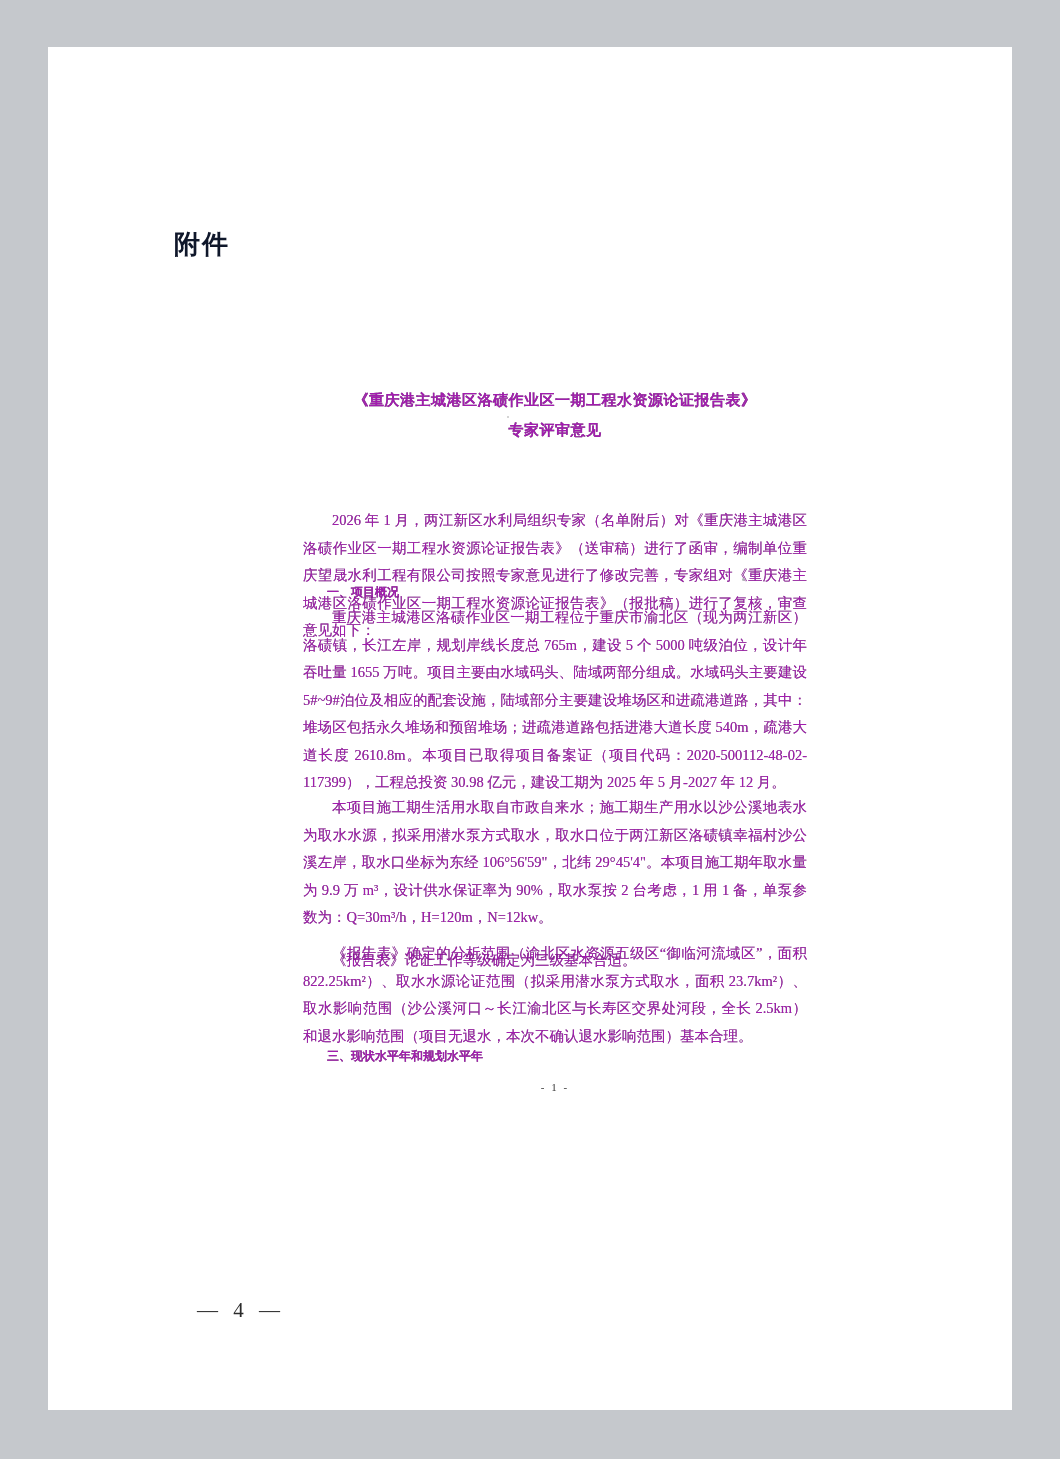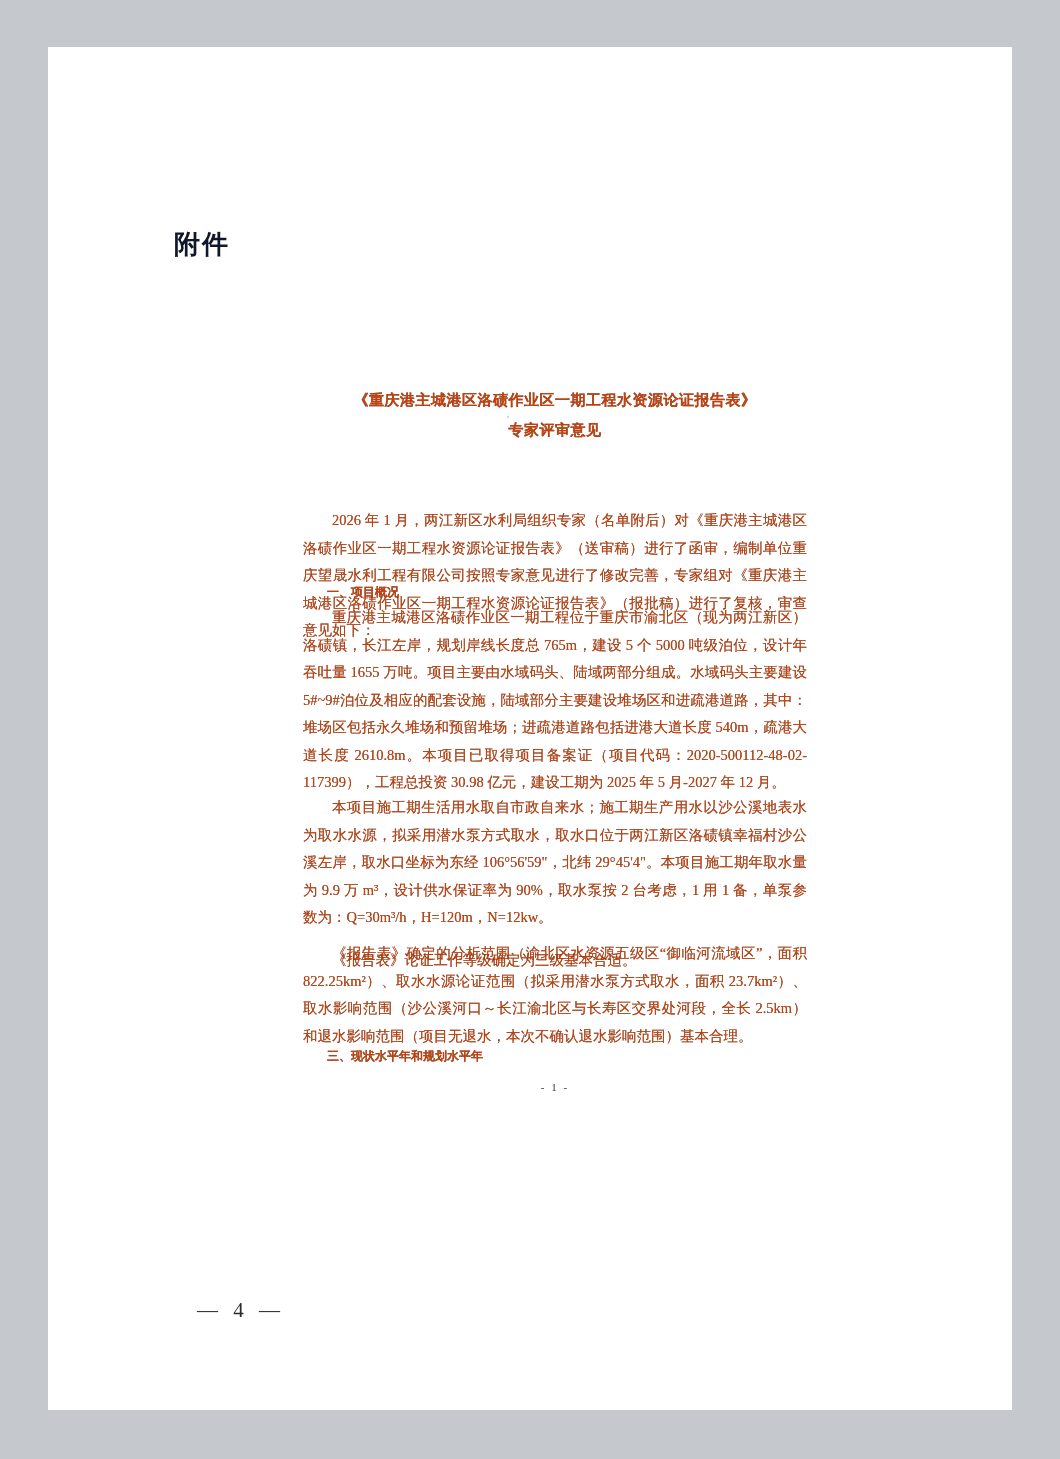--- a/index.html
+++ b/index.html
@@ -35,21 +35,21 @@
     left: 255px;
     top: 0;
     width: 504px;
     height: 100%;
   }
   .textcol > * {
     position: absolute;
     margin: 0;
     left: 0;
     width: 100%;
-    color: #c2410c;
+    color: #a21caf;
   }
   .doc-title {
     text-align: center;
     font-weight: bold;
     font-size: 15px;
     letter-spacing: 0.5px;
     text-shadow: 0 0 0.4px rgba(0,0,0,0.6);
   }
   .title-l1 { top: 344px; }
   .title-l2 { top: 374px; }

